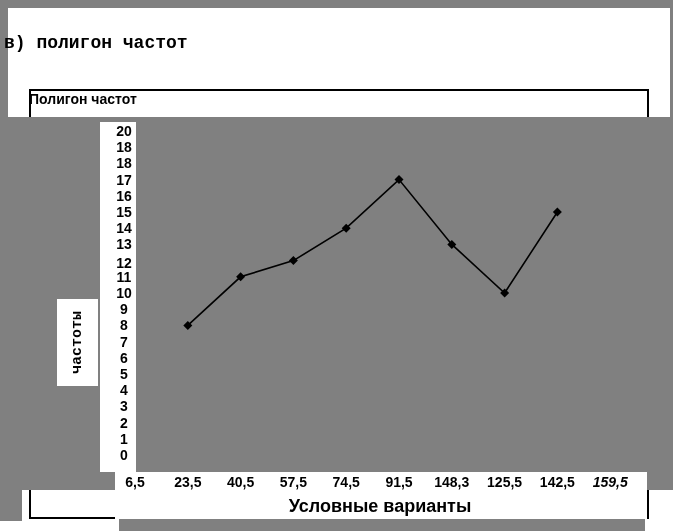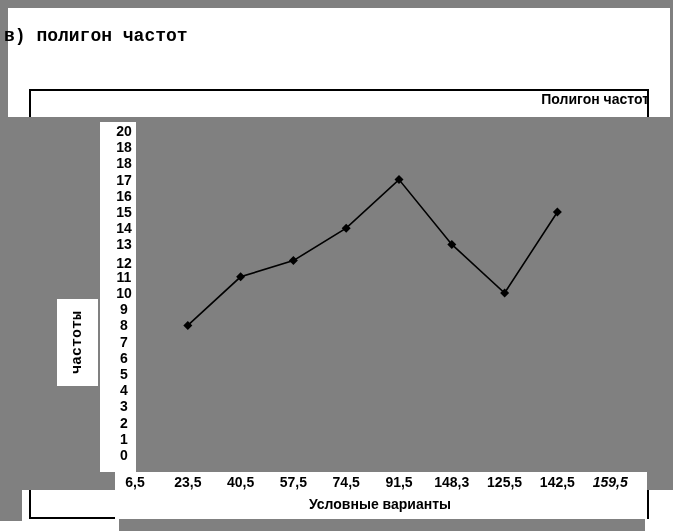--- a/index.html
+++ b/index.html
@@ -10,55 +10,55 @@
     height: 531px;
     background: #ffffff;
     overflow: hidden;
   }
   .abs { position: absolute; }
   .gray { background: #808080; }
   .mono { font-family: "Liberation Mono", "DejaVu Sans Mono", monospace; }
   .sans { font-family: "Liberation Sans", "DejaVu Sans", sans-serif; }
 
   #heading {
-    left: 4px; top: 26px;
+    left: 4px; top: 33px;
     font-size: 18px; font-weight: bold;
     color: #000; white-space: nowrap;
   }
   #chart-frame {
     left: 29px; top: 89px;
     width: 620px; height: 430px;
     box-sizing: border-box;
     border: 2px solid #000;
     background: #ffffff;
   }
   #chart-title {
     left: 29px; top: 91px; width: 620px;
-    text-align: right;
+    text-align: left;
     font-size: 14px; font-weight: bold; color: #000;
   }
   #plot-band   { left: 0;   top: 117px; width: 673px; height: 373px; }
   #gray-col-bl { left: 0;   top: 490px; width: 22px;  height: 31px; }
   #gray-strip-bottom { left: 119px; top: 519px; width: 526px; height: 12px; }
   #y-label-strip { left: 100px; top: 122px; width: 36px;  height: 350px; background: #fff; }
   #x-label-strip { left: 115px; top: 472px; width: 532px; height: 47px;  background: #fff; }
   #y-title-box {
     left: 57px; top: 299px; width: 41px; height: 87px;
     background: #fff;
     display: flex; align-items: center; justify-content: center;
   }
   #y-title-text {
     transform: rotate(-90deg);
     font-size: 15px; font-weight: bold;
     white-space: nowrap; color: #000;
   }
   #x-axis-title {
     left: 280px; top: 496px; width: 200px;
     text-align: center;
-    font-size: 14px; font-weight: bold; color: #000;
+    font-size: 18px; font-weight: bold; color: #000;
   }
   .y-tick {
     position: absolute;
     left: 99px; width: 50px; height: 16px;
     line-height: 16px; text-align: center;
     font-size: 14px; font-weight: bold; color: #000;
   }
   .x-tick {
     position: absolute;
     top: 474px; width: 60px; height: 16px;

